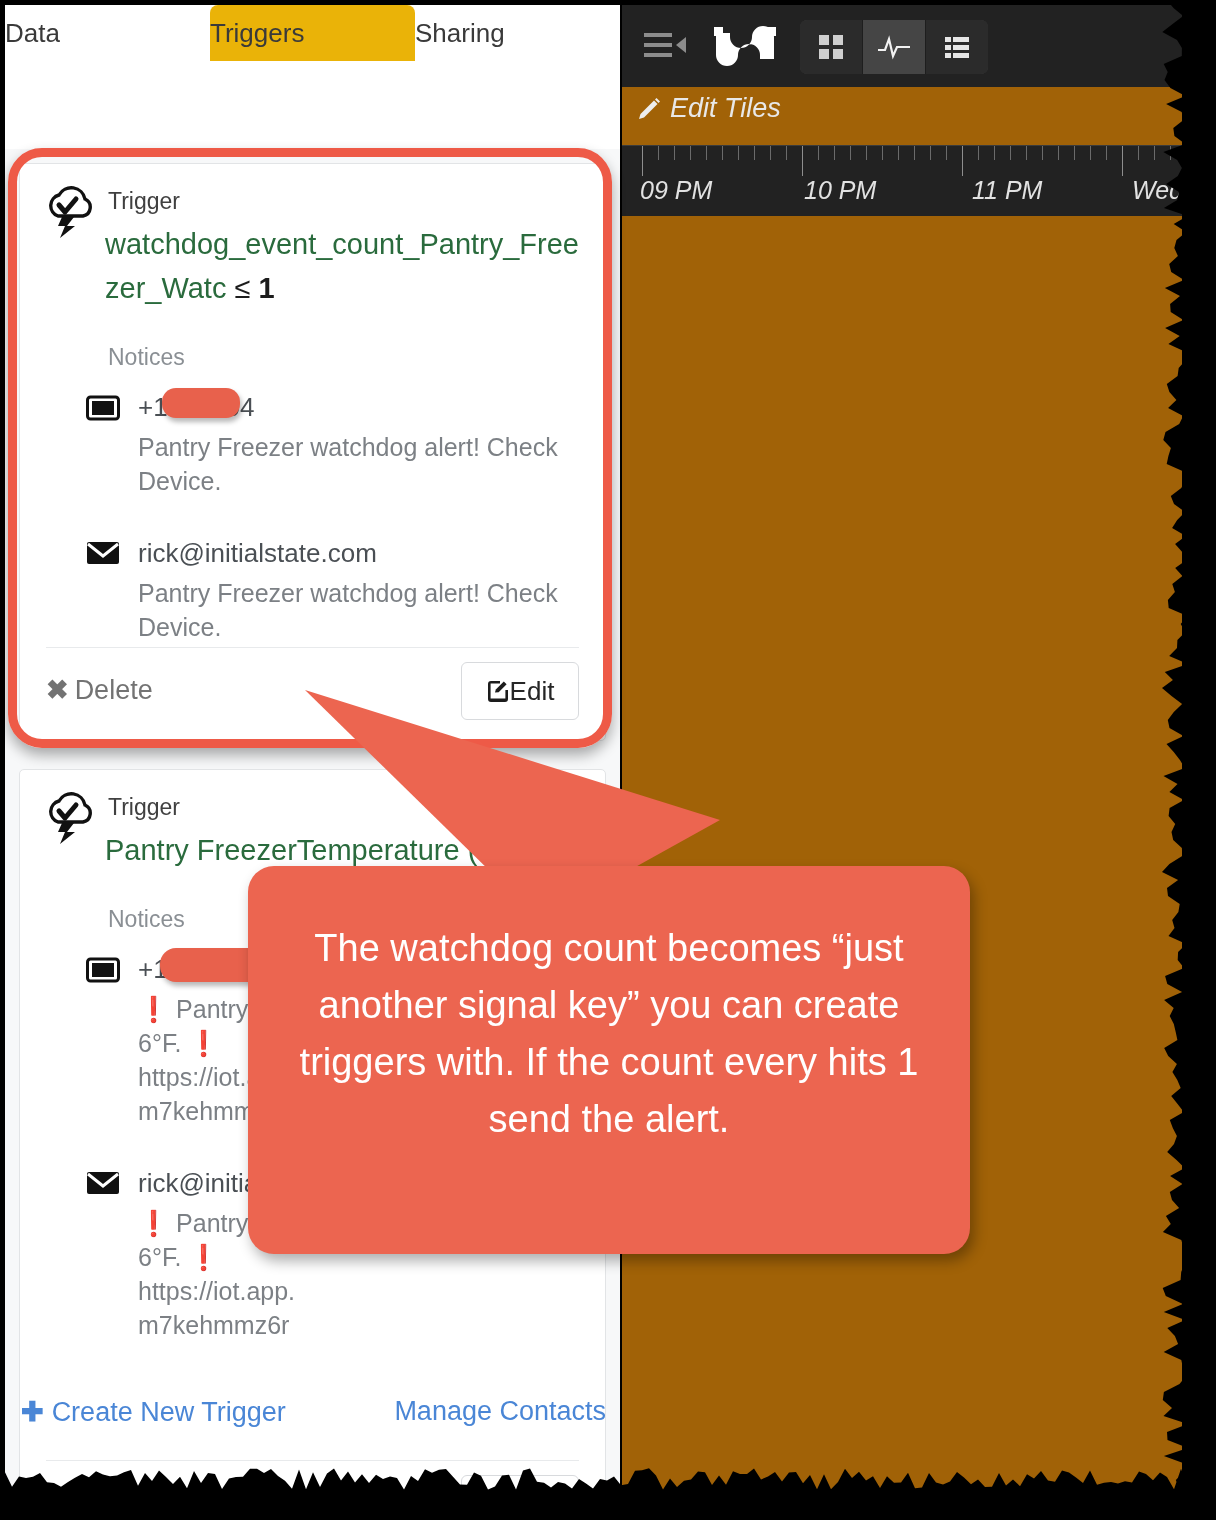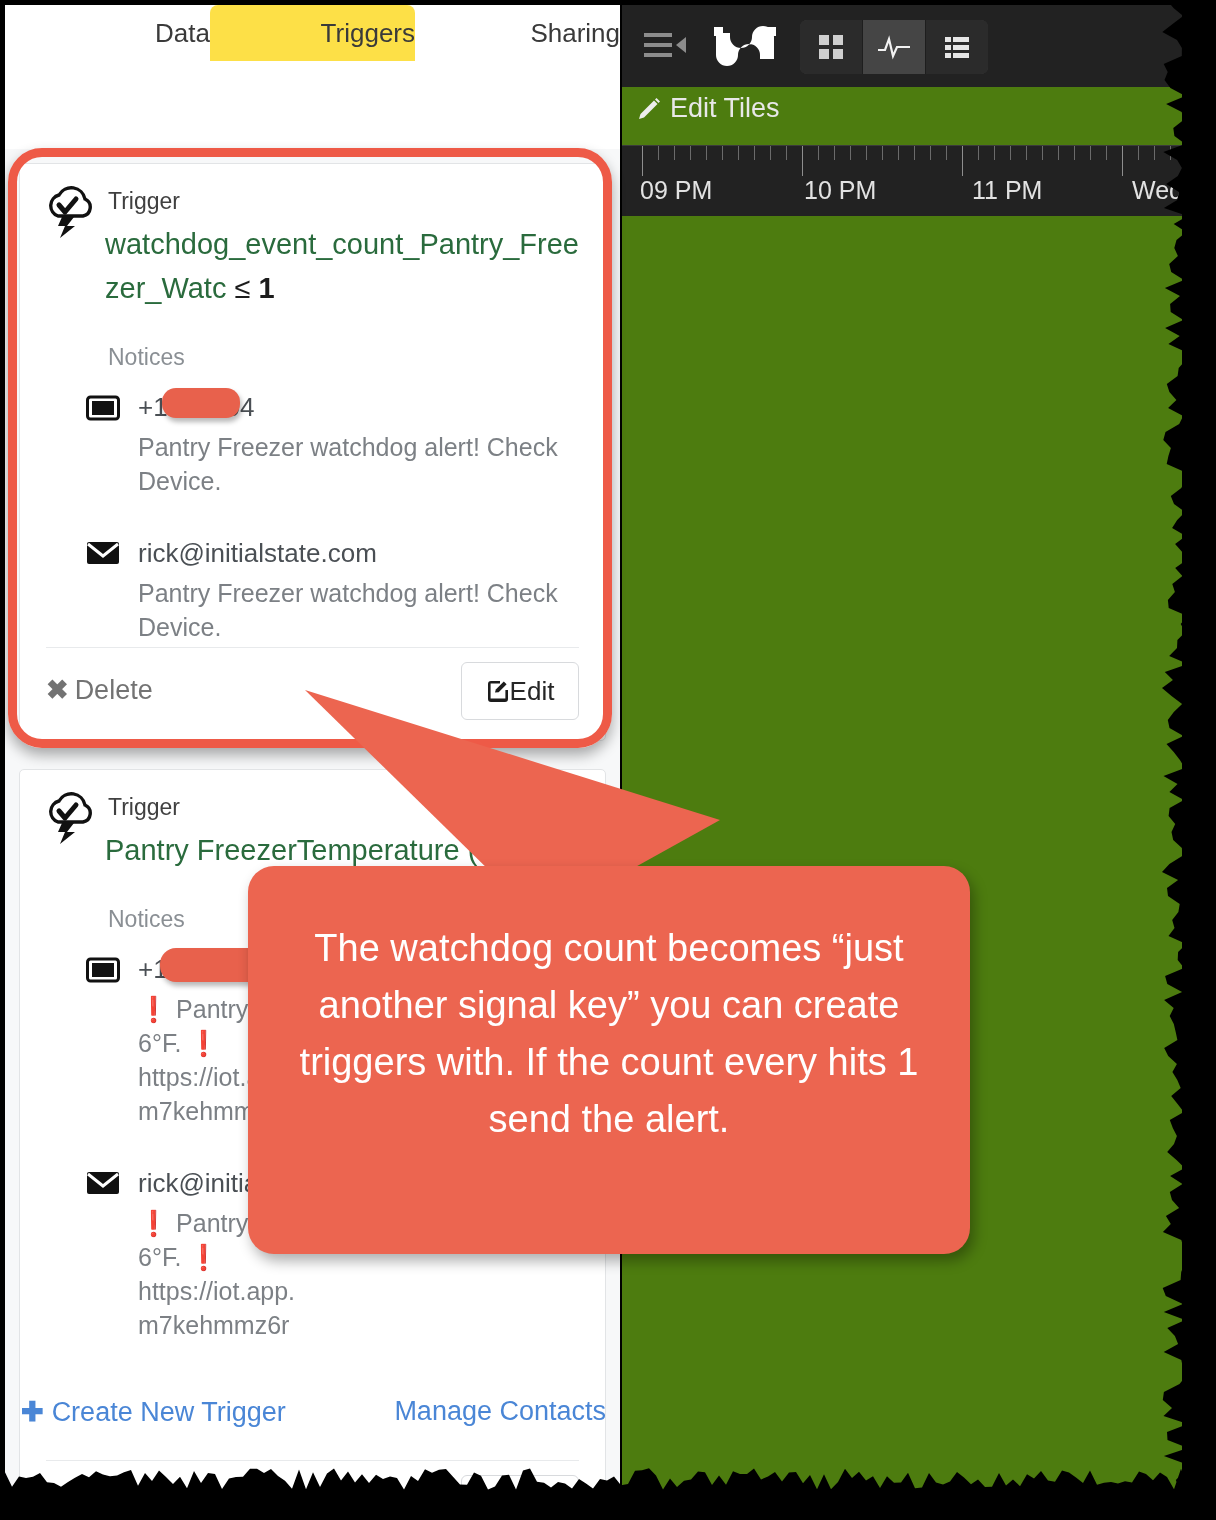--- a/index.html
+++ b/index.html
@@ -18,24 +18,24 @@
     font-size:42px;color:#2e2e2e;font-weight:400;letter-spacing:.2px;
   }
   #close-btn{
     position:absolute;right:22px;top:22px;width:40px;height:40px;
     color:#4a86d6;font-size:36px;line-height:36px;text-align:center;cursor:pointer;
     font-weight:300;
   }
 
   #tabs{display:flex;height:56px;position:relative;}
   .tab{
-    flex:1;text-align:right;font-size:26px;color:#3a3a3a;
+    flex:1;text-align:left;font-size:26px;color:#3a3a3a;
     line-height:56px;cursor:pointer;border-radius:8px 8px 0 0;
   }
-  .tab.active{background:#fde047;}
+  .tab.active{background:#eab308;}
 
   #panel-body{
     position:absolute;left:0;right:0;top:144px;bottom:0;
     background:#f7f8f9;overflow:hidden;
   }
 
   .trigger-card{
     position:absolute;left:14px;right:14px;
     background:#ffffff;border:1px solid #e2e4e6;border-radius:5px;
     box-sizing:border-box;
@@ -92,21 +92,21 @@
     position:absolute;left:16px;top:0;font-size:27px;color:#4a86d6;cursor:pointer;
   }
   #create-trigger .plus{font-weight:bold;margin-right:8px;}
   #manage-contacts{
     position:absolute;right:14px;top:0;font-size:27px;color:#4a86d6;cursor:pointer;
   }
 
   
   #dash{
     position:absolute;left:622px;top:5px;width:560px;height:1490px;
-    background:#4d7c0f;overflow:hidden;
+    background:#a16207;overflow:hidden;font-style:italic;
   }
   #dash-toolbar{height:82px;position:relative;background:#222222;}
   #hamburger{position:absolute;left:22px;top:26px;width:44px;height:28px;cursor:pointer;}
   #logo{position:absolute;left:86px;top:14px;width:74px;height:54px;}
   #viewgroup{
     position:absolute;left:178px;top:15px;height:54px;
     display:flex;border-radius:7px;overflow:hidden;background:#3a3a3a;
   }
   .viewbtn{width:62px;height:54px;display:flex;align-items:center;justify-content:center;cursor:pointer;background:#2b2b2b;}
   .viewbtn + .viewbtn{border-left:1px solid #1e1e1e;}

